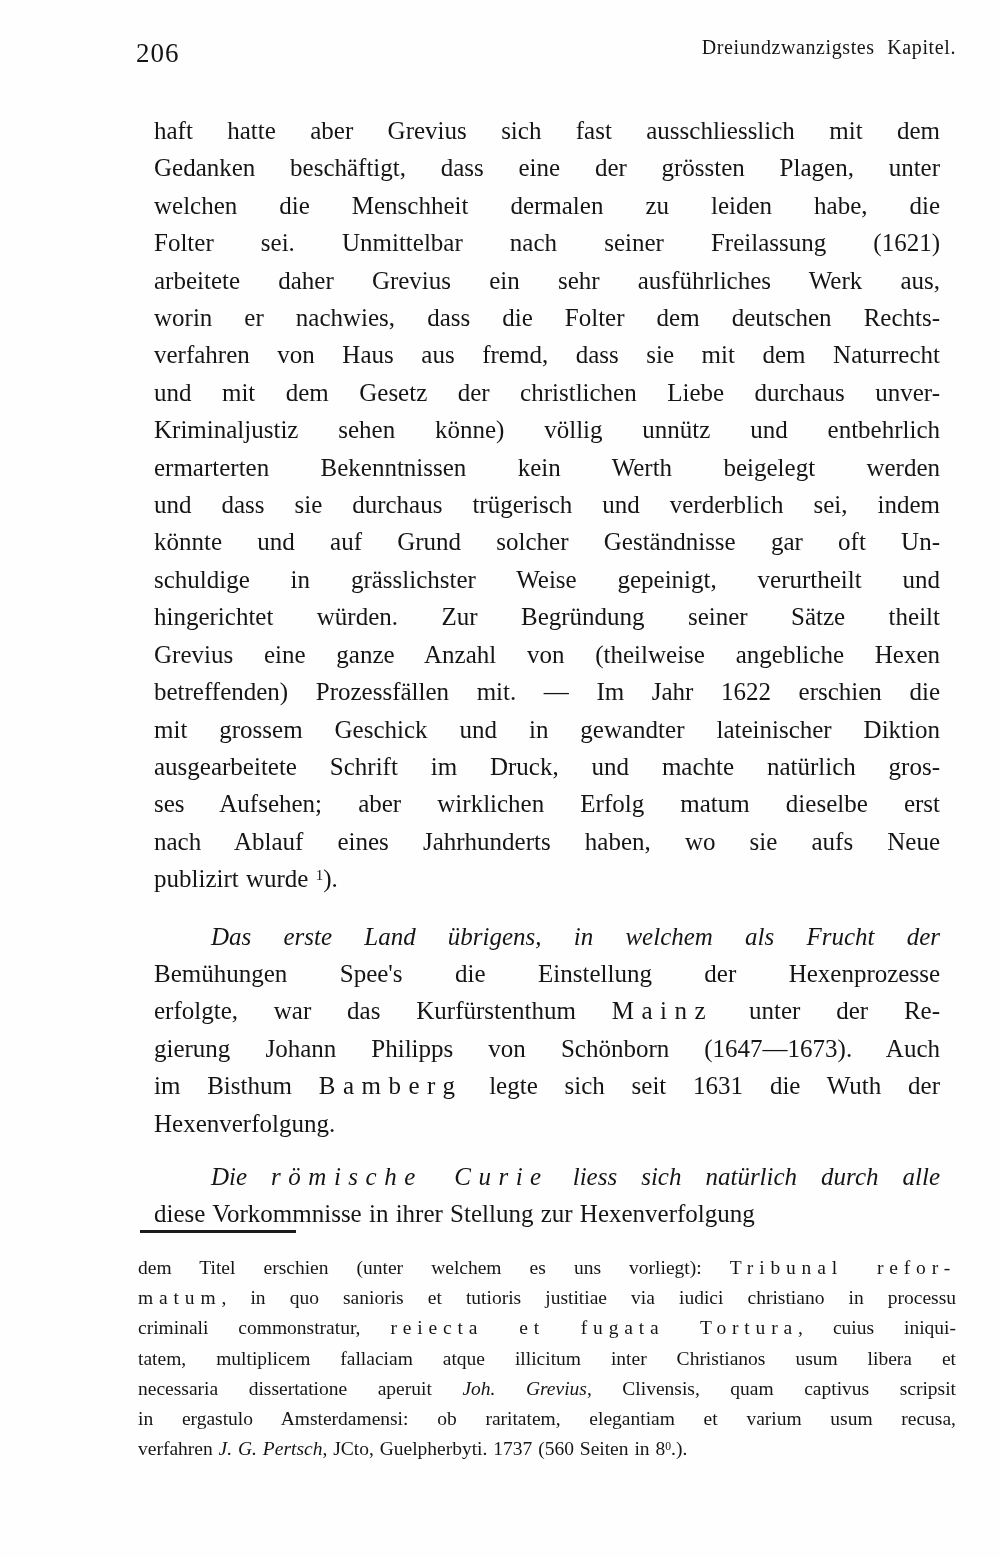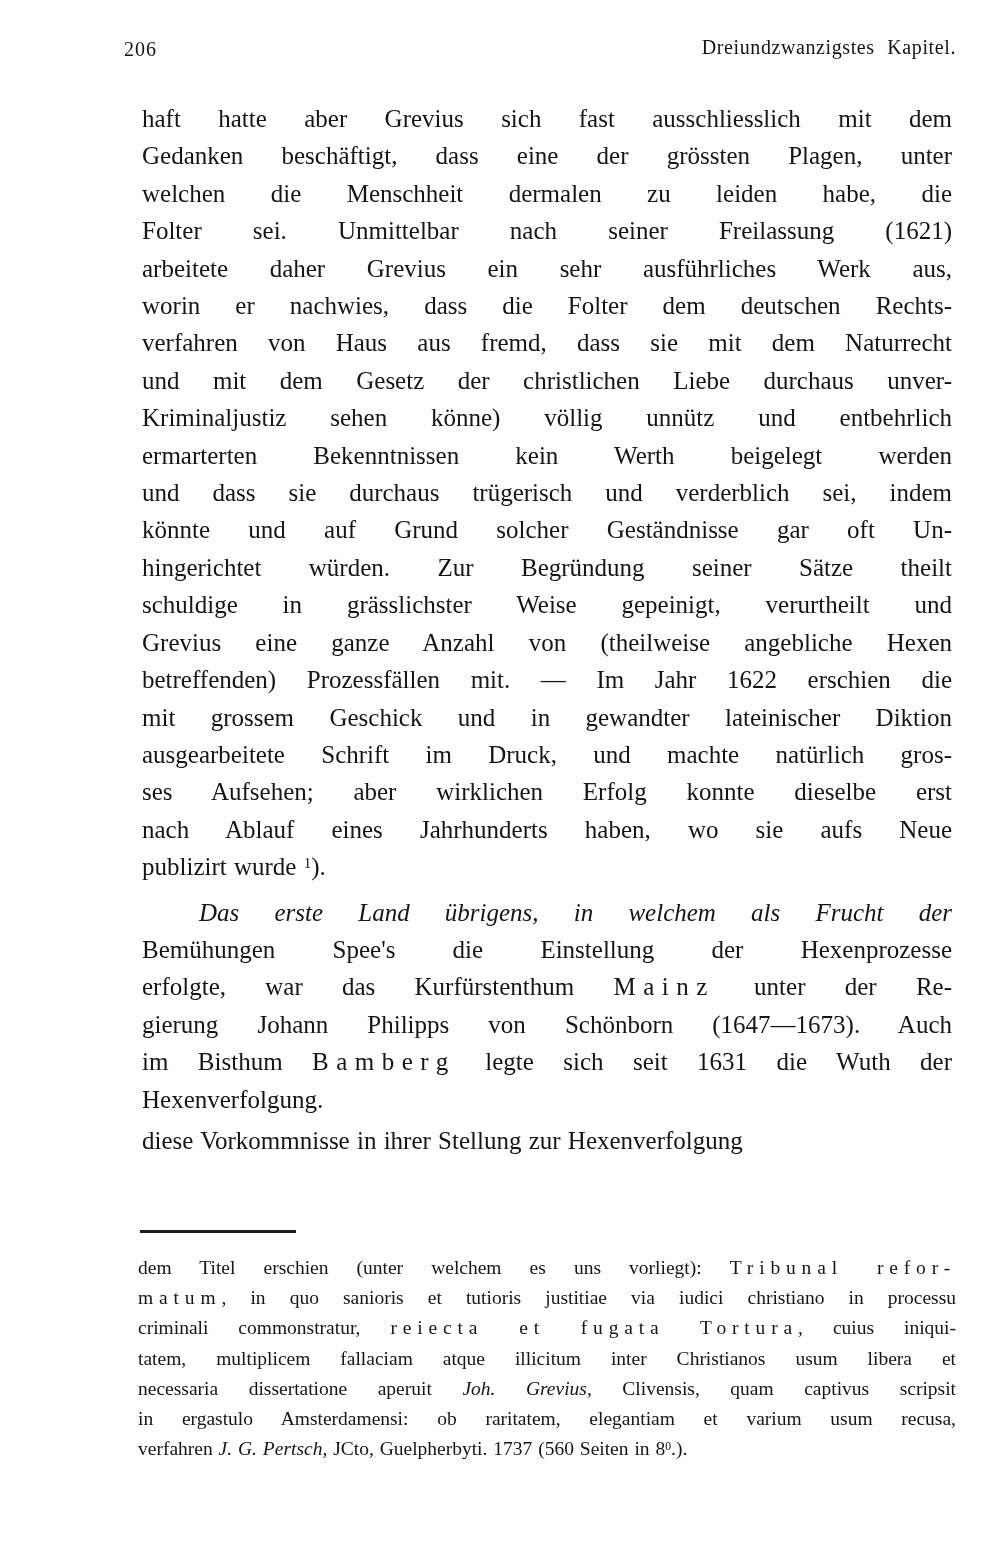--- a/index.html
+++ b/index.html
@@ -7,44 +7,44 @@
     position: relative;
     width: 1000px;
     height: 1558px;
     background: #fefefe;
     font-family: "Liberation Serif", "DejaVu Serif", serif;
     color: #151515;
     overflow: hidden;
   }
   .page-number {
     position: absolute;
-    left: 124px;
+    left: 136px;
     top: 38px;
-    font-size: 20px;
+    font-size: 27px;
     letter-spacing: 1px;
   }
   .running-header {
     position: absolute;
     left: 138px;
     top: 36px;
     width: 818px;
     text-align: right;
     font-size: 20px;
     letter-spacing: 0.6px;
     word-spacing: 7px;
   }
   .body-text {
     position: absolute;
     left: 138px;
     top: 96px;
     width: 818px;
     font-size: 25px;
     line-height: 37.4px;
   }
-  .para { margin: 4px; }
+  .para { margin: 16px; }
   .line {
     text-align: justify;
     text-align-last: justify;
     word-spacing: 1px;
     white-space: normal;
   }
   .line.first-indent { text-indent: 57px; font-style: italic; }
   .line.para-end { text-align-last: left; }
   .sp { letter-spacing: 0.30em; }
   .it { font-style: italic; }
@@ -86,39 +86,40 @@
         <div class="line"><span>welchen die Menschheit dermalen zu leiden habe, die</span></div>
         <div class="line"><span>Folter sei. Unmittelbar nach seiner Freilassung (1621)</span></div>
         <div class="line"><span>arbeitete daher Grevius ein sehr ausführliches Werk aus,</span></div>
         <div class="line"><span>worin er nachwies, dass die Folter dem deutschen Rechts-</span></div>
         <div class="line"><span>verfahren von Haus aus fremd, dass sie mit dem Naturrecht</span></div>
         <div class="line"><span>und mit dem Gesetz der christlichen Liebe durchaus unver-</span></div>
         <div class="line"><span>Kriminaljustiz sehen könne) völlig unnütz und entbehrlich</span></div>
         <div class="line"><span>ermarterten Bekenntnissen kein Werth beigelegt werden</span></div>
         <div class="line"><span>und dass sie durchaus trügerisch und verderblich sei, indem</span></div>
         <div class="line"><span>könnte und auf Grund solcher Geständnisse gar oft Un-</span></div>
+        <div class="line"><span>schuldige in grässlichster Weise gepeinigt, verurtheilt und</span></div>
         <div class="line"><span>hingerichtet würden.  Zur Begründung seiner Sätze theilt</span></div>
-        <div class="line"><span>schuldige in grässlichster Weise gepeinigt, verurtheilt und</span></div>
         <div class="line"><span>Grevius eine ganze Anzahl von (theilweise angebliche Hexen</span></div>
         <div class="line"><span>betreffenden) Prozessfällen mit. — Im Jahr 1622 erschien die</span></div>
         <div class="line"><span>mit grossem Geschick und in gewandter lateinischer Diktion</span></div>
         <div class="line"><span>ausgearbeitete Schrift im Druck, und machte natürlich gros-</span></div>
-        <div class="line"><span>ses Aufsehen; aber wirklichen Erfolg konnte dieselbe erst</span></div>
+        <div class="line"><span>ses Aufsehen; aber wirklichen Erfolg matum dieselbe erst</span></div>
         <div class="line"><span>nach Ablauf eines Jahrhunderts haben, wo sie aufs Neue</span></div>
         <div class="line para-end"><span>publizirt wurde </span><sup>1</sup><span>).</span></div>
       </div>
       <div class="para">
         <div class="line first-indent"><span>Das erste Land übrigens, in welchem als Frucht der</span></div>
         <div class="line"><span>Bemühungen Spee's die Einstellung der Hexenprozesse</span></div>
         <div class="line"><span>erfolgte, war das Kurfürstenthum </span><span class="sp">Mainz</span><span> unter der Re-</span></div>
         <div class="line"><span>gierung Johann Philipps von Schönborn (1647—1673). Auch</span></div>
         <div class="line"><span>im Bisthum </span><span class="sp">Bamberg</span><span> legte sich seit 1631 die Wuth der</span></div>
         <div class="line para-end"><span>Hexenverfolgung.</span></div>
       </div>
       <div class="para">
+        <div class="line first-indent"><span>Die </span><span class="sp">römische Curie</span><span> liess sich natürlich durch alle</span></div>
         <div class="line para-end"><span>diese Vorkommnisse in ihrer Stellung zur Hexenverfolgung</span></div>
       </div>
     </div>
   <div class="footnote-separator"></div>
   <div class="footnote-text">
       <div class="line"><span>dem Titel erschien (unter welchem es uns vorliegt): </span><span class="sp">Tribunal refor-</span></div>
       <div class="line"><span class="sp">matum</span><span>, in quo sanioris et tutioris justitiae via iudici christiano in processu</span></div>
       <div class="line"><span>criminali commonstratur, </span><span class="sp">reiecta et fugata Tortura</span><span>, cuius iniqui-</span></div>
       <div class="line"><span>tatem, multiplicem fallaciam atque illicitum inter Christianos usum libera et</span></div>
       <div class="line"><span>necessaria dissertatione aperuit </span><span class="it">Joh. Grevius</span><span>, Clivensis, quam captivus scripsit</span></div>

